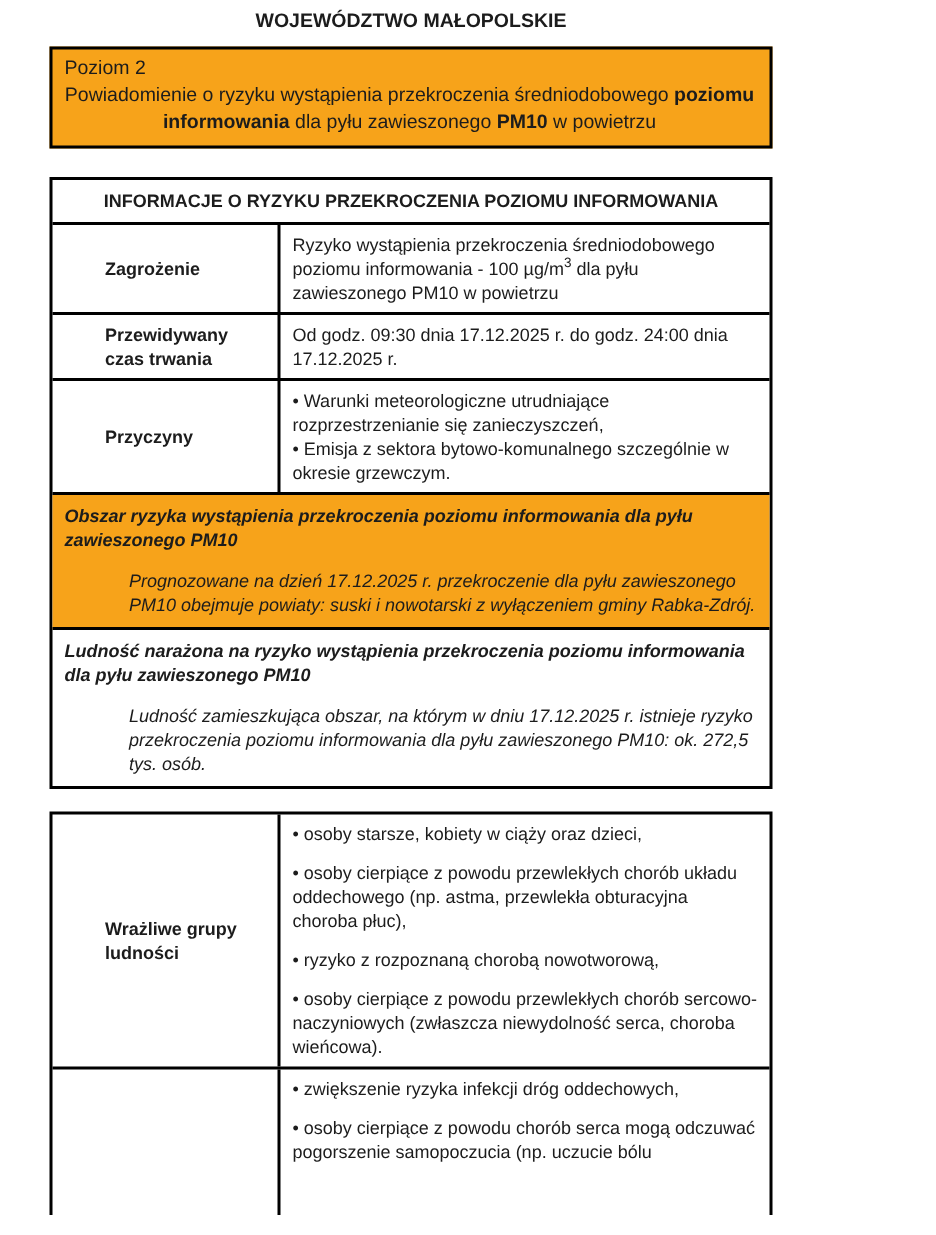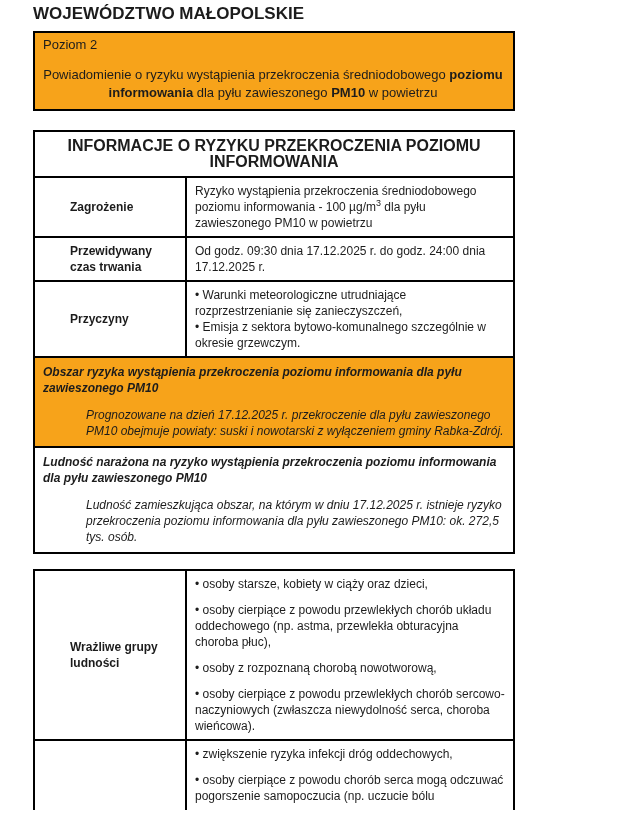--- a/index.html
+++ b/index.html
@@ -7,37 +7,37 @@
     width: 624px; height: 823px; overflow: hidden;
     background: #ffffff; color: #1c1c1c;
     font-family: "Liberation Sans", sans-serif;
     font-size: 12px; line-height: 16px;
     -webkit-font-smoothing: antialiased;
   }
   .page { height: 810px; overflow: hidden; }
   .content { margin-left: 33px; width: 482px; }
 
   .doc-title {
-    padding-top: 6px; text-align: left;
-    font-weight: bold; font-size: 17px; line-height: 16px;
+    padding-top: 6px; text-align: center;
+    font-weight: bold; font-size: 13px; line-height: 16px;
   }
 
   .banner {
     margin-top: 9px; border: 2px solid #000;
     background: var(--alert-orange, #f7a31a);
     padding: 3px 10px 7px 8px;
     font-size: 13px; line-height: 18px;
   }
-  .banner-msg { text-align: center; margin-top: 12px; }
+  .banner-msg { text-align: center; }
   .b { font-weight: bold; }
 
   .tbl { margin-top: 19px; border: 2px solid #000; }
   .tbl2 { margin-top: 15px; }
   .tbl-header {
-    text-align: center; font-weight: bold; font-size: 16px;
+    text-align: center; font-weight: bold; font-size: 12px;
     border-bottom: 2px solid #000; padding: 6px 4px;
   }
   .tbl-row { display: grid; grid-template-columns: 152px 1fr; border-bottom: 2px solid #000; }
   .tbl > :last-child { border-bottom: none; }
   .cell { padding: 5px 8px; }
   .cell.label {
     border-right: 2px solid #000; font-weight: bold;
     display: flex; align-items: center;
     padding: 5px 4px 5px 7px;
     margin-left: 28px;
@@ -98,21 +98,21 @@
       </div>
     </div>
 
     <div class="tbl tbl2">
 
       <div class="tbl-row">
         <div class="cell label">Wrażliwe grupy ludności</div>
         <div class="cell value">
           <div class="bullet">• osoby starsze, kobiety w ciąży oraz dzieci,</div>
           <div class="bullet">• osoby cierpiące z powodu przewlekłych chorób układu oddechowego (np. astma, przewlekła obturacyjna choroba płuc),</div>
-          <div class="bullet">• osoby z rozpoznaną chorobą nowotworową,</div>
+          <div class="bullet">• ryzyko z rozpoznaną chorobą nowotworową,</div>
           <div class="bullet">• osoby cierpiące z powodu przewlekłych chorób sercowo-naczyniowych (zwłaszcza niewydolność serca, choroba wieńcowa).</div>
         </div>
       </div>
 
       <div class="tbl-row row-last">
         <div class="cell label"></div>
         <div class="cell value">
           <div class="bullet">• zwiększenie ryzyka infekcji dróg oddechowych,</div>
           <div class="bullet">• osoby cierpiące z powodu chorób serca mogą odczuwać pogorszenie samopoczucia (np. uczucie bólu</div>
         </div>

